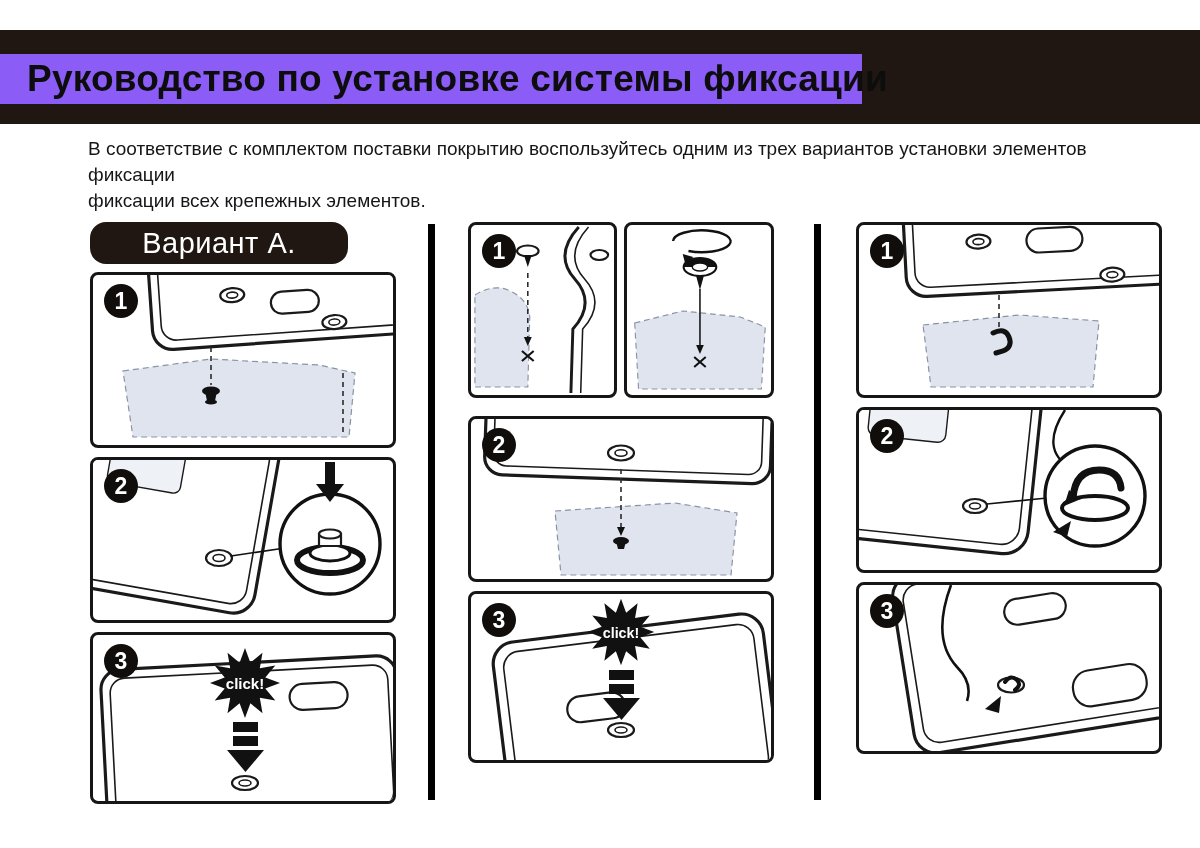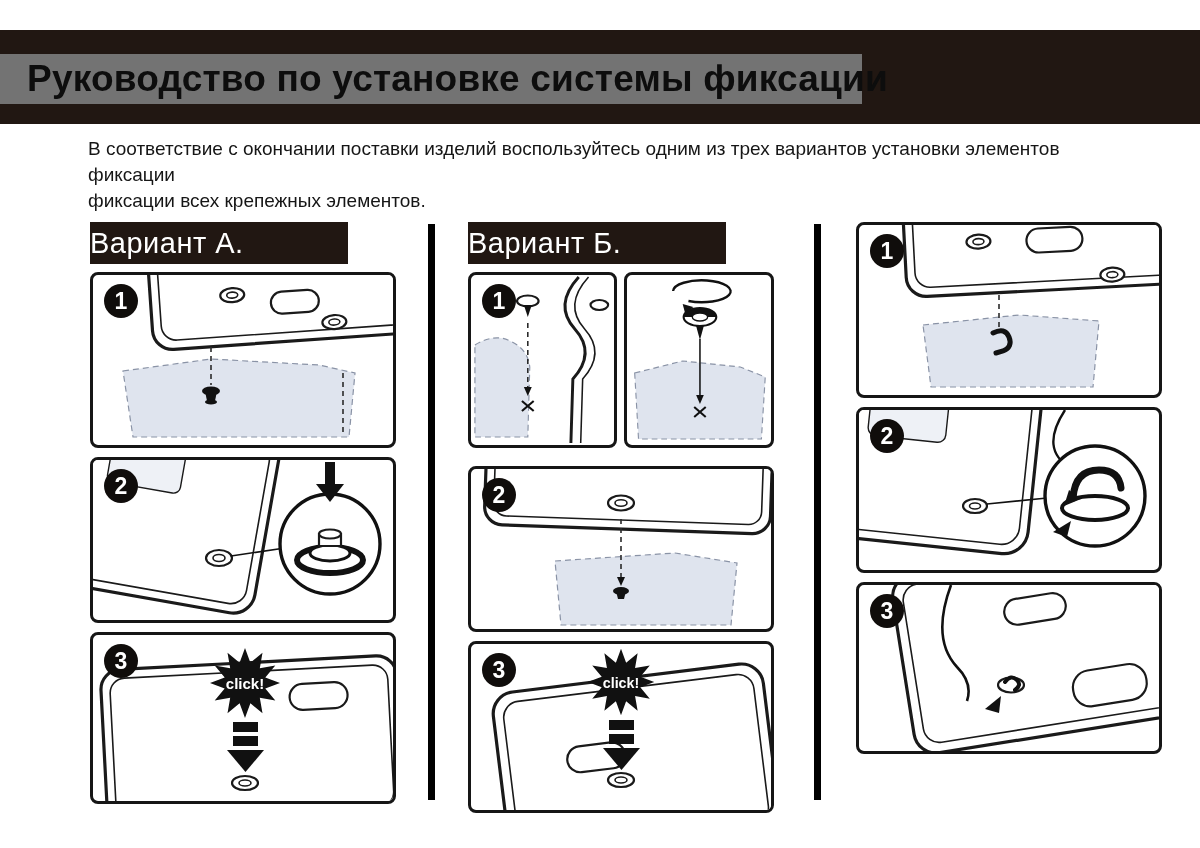--- a/index.html
+++ b/index.html
@@ -1,31 +1,31 @@
 <!DOCTYPE html>
 <html><head>
 <meta charset="utf-8">
 <style>
   html,body{margin:0;padding:0;}
   body{
     width:1200px;height:848px;background:#ffffff;position:relative;
     font-family:"Liberation Sans", sans-serif;color:#141414;overflow:hidden;
   }
   .band{position:absolute;top:30px;left:0;width:1200px;height:94px;background:#211712;}
-  .titlebox{position:absolute;top:54px;left:0;width:862px;height:50px;background:#737373;display:flex;align-items:center;}
+  .titlebox{position:absolute;top:54px;left:0;width:862px;height:50px;background:#8b5cf6;display:flex;align-items:center;}
   .title{font-size:37px;font-weight:bold;color:#0d0d0d;padding-left:27px;letter-spacing:.2px;white-space:nowrap;}
   .intro{position:absolute;top:136px;left:88px;width:1060px;font-size:19px;line-height:26px;color:#161616;}
   .col{position:absolute;top:222px;}
   #colA{left:90px;width:306px;}
   #colB{left:468px;width:306px;}
   #colC{left:856px;width:306px;}
   .divider{position:absolute;top:224px;width:7px;height:576px;background:#000;}
   #div1{left:428px;} #div2{left:814px;}
   .vheader{width:258px;height:42px;background:#211712;color:#fff;font-size:29px;
-    display:flex;align-items:center;margin:0 0 8px 0;letter-spacing:.5px;}
+    display:flex;align-items:center;justify-content:center;margin:0 0 8px 0;letter-spacing:.5px;border-radius:16px;}
   .panel{position:relative;border:3px solid #161616;border-radius:8px;background:#fff;
     box-sizing:border-box;overflow:hidden;}
   .p1{height:176px;margin-bottom:9px;}
   .p2{height:166px;margin-bottom:9px;}
   .p3{height:172px;}
   .split{display:flex;gap:7px;margin-bottom:9px;}
   .half{width:149px;}
   .half2{width:150px;}
   .badge{position:absolute;top:9px;left:11px;width:34px;height:34px;border-radius:50%;
     background:#100d0b;color:#fff;font-weight:bold;font-size:23px;z-index:2;
@@ -44,21 +44,21 @@
 <body>
 
 <div>
 
   <div class="band"></div>
   <div class="titlebox">
     <span class="title">Руководство по установке системы фиксации</span>
   </div>
 
   <div class="intro">
-    <div>В соответствие с окончании поставки изделий воспользуйтесь одним из трех вариантов установки элементов фиксации</div>
+    <div>В соответствие с комплектом поставки покрытию воспользуйтесь одним из трех вариантов установки элементов фиксации</div>
     <div>фиксации всех крепежных элементов.</div>
   </div>
 
   <div class="col" id="colA">
     <div class="vheader">
       <span>Вариант А.</span>
     </div>
 
     <div class="panel p1">
       <div class="badge">1</div>
@@ -127,23 +127,20 @@
           <polygon class="fb" points="35,0 20.3,5.4 30.3,17.5 14.8,14.8 17.5,30.3 5.4,20.3 0,35 -5.4,20.3 -17.5,30.3 -14.8,14.8 -30.3,17.5 -20.3,5.4 -35,0 -20.3,-5.4 -30.3,-17.5 -14.8,-14.8 -17.5,-30.3 -5.4,-20.3 0,-35 5.4,-20.3 17.5,-30.3 14.8,-14.8 30.3,-17.5 20.3,-5.4"></polygon>
           <text class="clicktxt" x="0" y="6">click!</text>
         </g>
       </svg>
     </div>
   </div>
 
   <div class="divider" id="div1"></div>
 
   <div class="col" id="colB">
-    <div class="vheader">
-      <span>Вариант Б.</span>
-    </div>
 
     <div class="split">
       <div class="panel p1 half">
         <div class="badge">1</div>
         <svg class="ill" viewBox="0 0 146 170" preserveAspectRatio="none">
           <path class="carpet" d="M4 70 Q24 58 40 66 Q58 74 60 92 L58 162 L4 162 Z"></path>
           <g>
             <path d="M110 2 q-26 28 -4 52 q22 24 -2 50 l-2 64" fill="none" stroke="#1a1a1a" stroke-width="3"></path>
             <path d="M120 2 q-26 28 -4 52 q22 24 -2 50 l-2 64" fill="none" stroke="#1a1a1a" stroke-width="1.6"></path>
             <ellipse class="s2" cx="131" cy="30" rx="9" ry="5"></ellipse>

